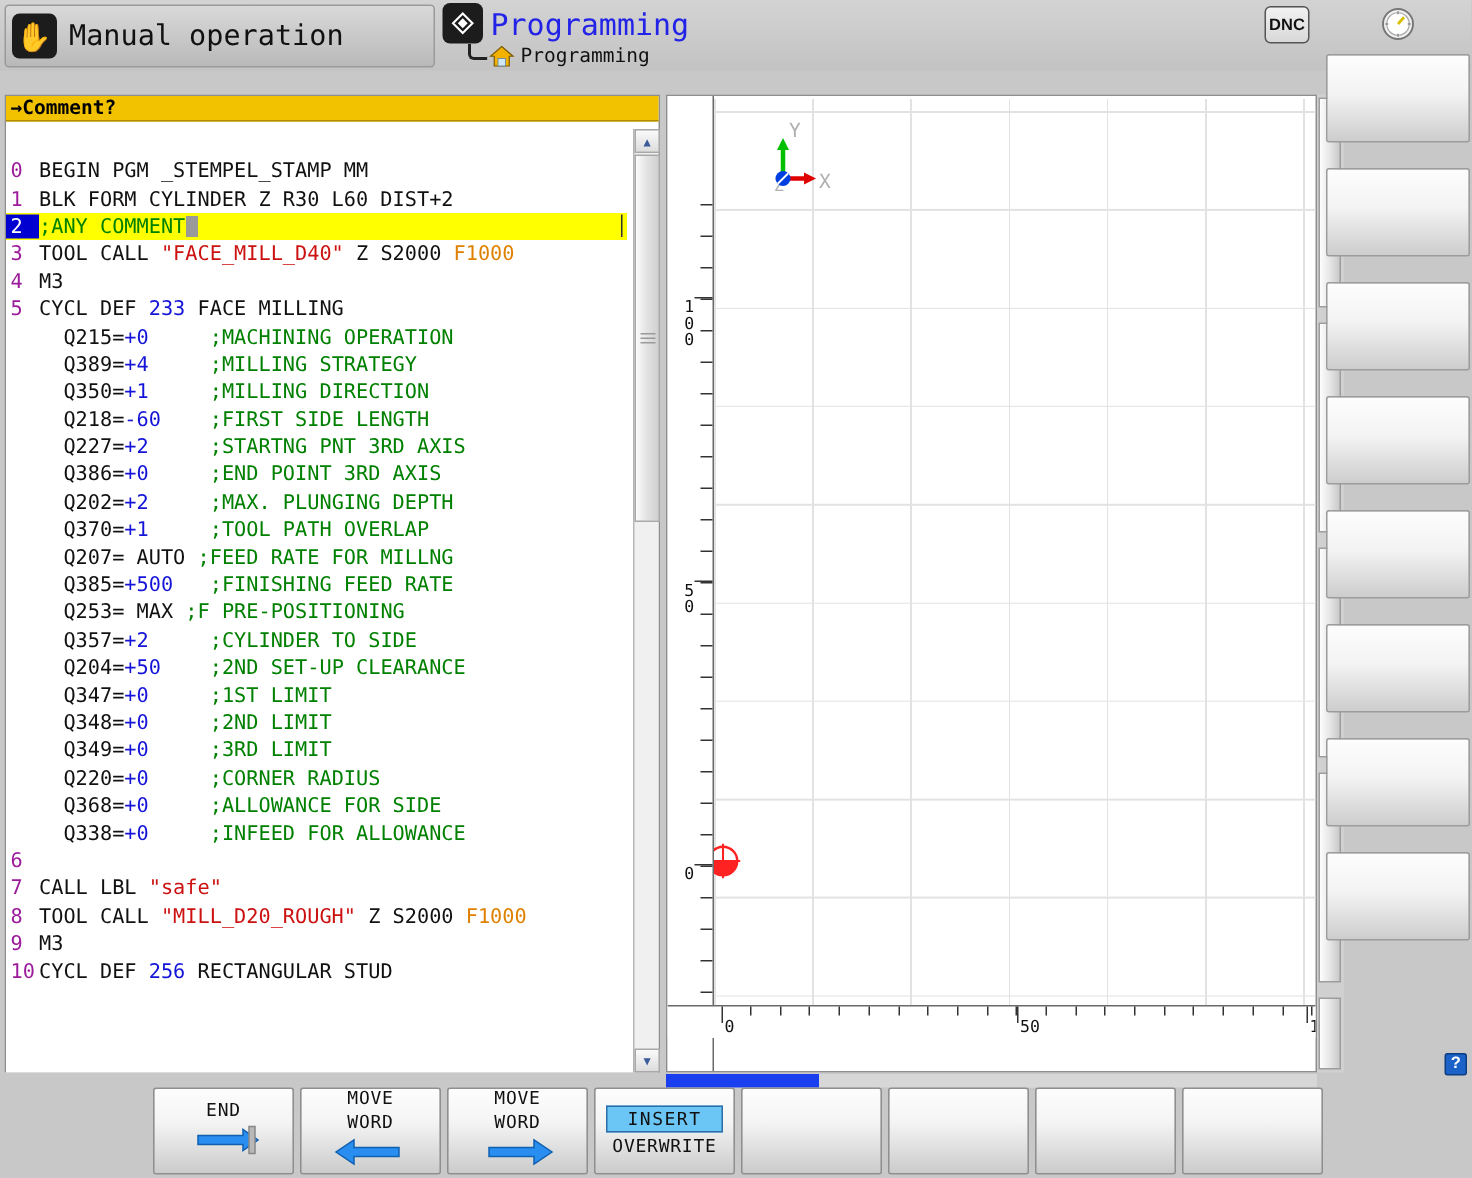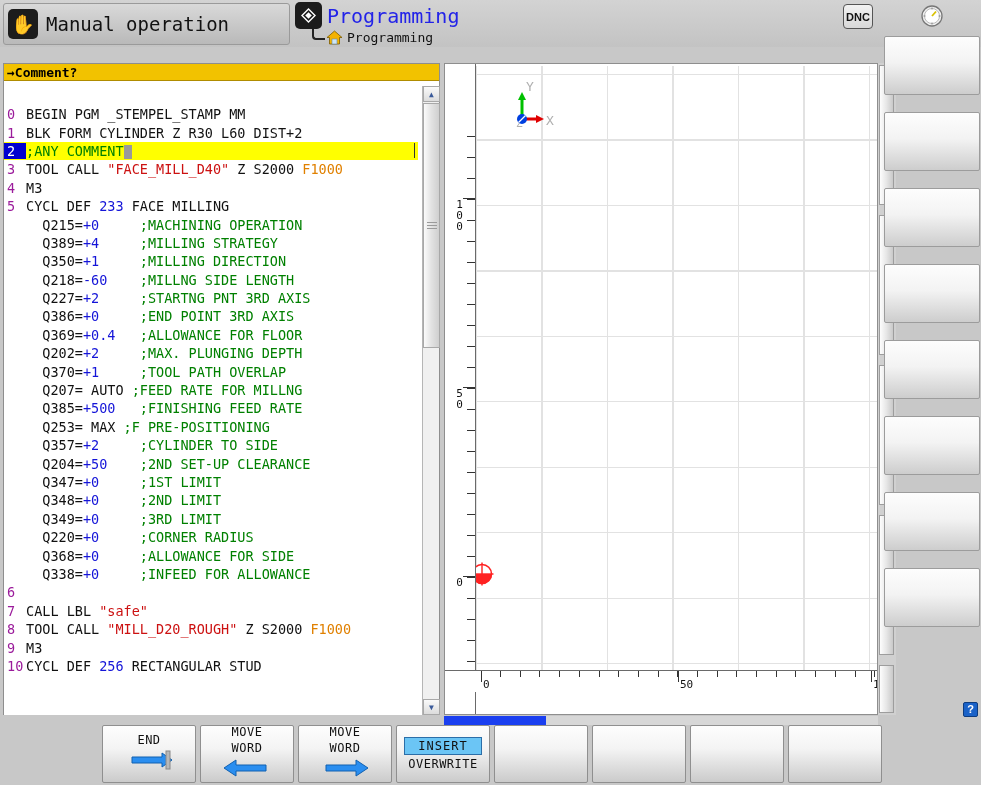--- a/index.html
+++ b/index.html
@@ -266,24 +266,23 @@
     <div class="code-area" id="code-area">
         <div class="cl"><span class="lnum">0</span><span class="ltext">BEGIN PGM _STEMPEL_STAMP MM</span></div>
         <div class="cl"><span class="lnum">1</span><span class="ltext">BLK FORM CYLINDER Z R30 L60 DIST+2</span></div>
         <div class="cl sel"><span class="lnum sel">2</span><span class="ltext"><span class="cmt">;ANY COMMENT</span><span class="caret"></span></span><span class="endbar"></span></div>
         <div class="cl"><span class="lnum">3</span><span class="ltext">TOOL CALL <span class="str">"FACE_MILL_D40"</span> Z S2000 <span class="fval">F1000</span></span></div>
         <div class="cl"><span class="lnum">4</span><span class="ltext">M3</span></div>
         <div class="cl"><span class="lnum">5</span><span class="ltext">CYCL DEF <span class="num">233</span> FACE MILLING</span></div>
         <div class="cl"><span class="lnum"></span><span class="ltext">  Q215=<span class="num">+0</span>     <span class="cmt">;MACHINING OPERATION</span></span></div>
         <div class="cl"><span class="lnum"></span><span class="ltext">  Q389=<span class="num">+4</span>     <span class="cmt">;MILLING STRATEGY</span></span></div>
         <div class="cl"><span class="lnum"></span><span class="ltext">  Q350=<span class="num">+1</span>     <span class="cmt">;MILLING DIRECTION</span></span></div>
-        <div class="cl"><span class="lnum"></span><span class="ltext">  Q218=<span class="num">-60</span>    <span class="cmt">;MILLNG SIDE LENGTH</span></span></div>
+        <div class="cl"><span class="lnum"></span><span class="ltext">  Q218=<span class="num">-60</span>    <span class="cmt">;FIRST SIDE LENGTH</span></span></div>
         <div class="cl"><span class="lnum"></span><span class="ltext">  Q227=<span class="num">+2</span>     <span class="cmt">;STARTNG PNT 3RD AXIS</span></span></div>
         <div class="cl"><span class="lnum"></span><span class="ltext">  Q386=<span class="num">+0</span>     <span class="cmt">;END POINT 3RD AXIS</span></span></div>
-        <div class="cl"><span class="lnum"></span><span class="ltext">  Q369=<span class="num">+0.4</span>   <span class="cmt">;ALLOWANCE FOR FLOOR</span></span></div>
         <div class="cl"><span class="lnum"></span><span class="ltext">  Q202=<span class="num">+2</span>     <span class="cmt">;MAX. PLUNGING DEPTH</span></span></div>
         <div class="cl"><span class="lnum"></span><span class="ltext">  Q370=<span class="num">+1</span>     <span class="cmt">;TOOL PATH OVERLAP</span></span></div>
         <div class="cl"><span class="lnum"></span><span class="ltext">  Q207= AUTO <span class="cmt">;FEED RATE FOR MILLNG</span></span></div>
         <div class="cl"><span class="lnum"></span><span class="ltext">  Q385=<span class="num">+500</span>   <span class="cmt">;FINISHING FEED RATE</span></span></div>
         <div class="cl"><span class="lnum"></span><span class="ltext">  Q253= MAX <span class="cmt">;F PRE-POSITIONING</span></span></div>
         <div class="cl"><span class="lnum"></span><span class="ltext">  Q357=<span class="num">+2</span>     <span class="cmt">;CYLINDER TO SIDE</span></span></div>
         <div class="cl"><span class="lnum"></span><span class="ltext">  Q204=<span class="num">+50</span>    <span class="cmt">;2ND SET-UP CLEARANCE</span></span></div>
         <div class="cl"><span class="lnum"></span><span class="ltext">  Q347=<span class="num">+0</span>     <span class="cmt">;1ST LIMIT</span></span></div>
         <div class="cl"><span class="lnum"></span><span class="ltext">  Q348=<span class="num">+0</span>     <span class="cmt">;2ND LIMIT</span></span></div>
         <div class="cl"><span class="lnum"></span><span class="ltext">  Q349=<span class="num">+0</span>     <span class="cmt">;3RD LIMIT</span></span></div>

